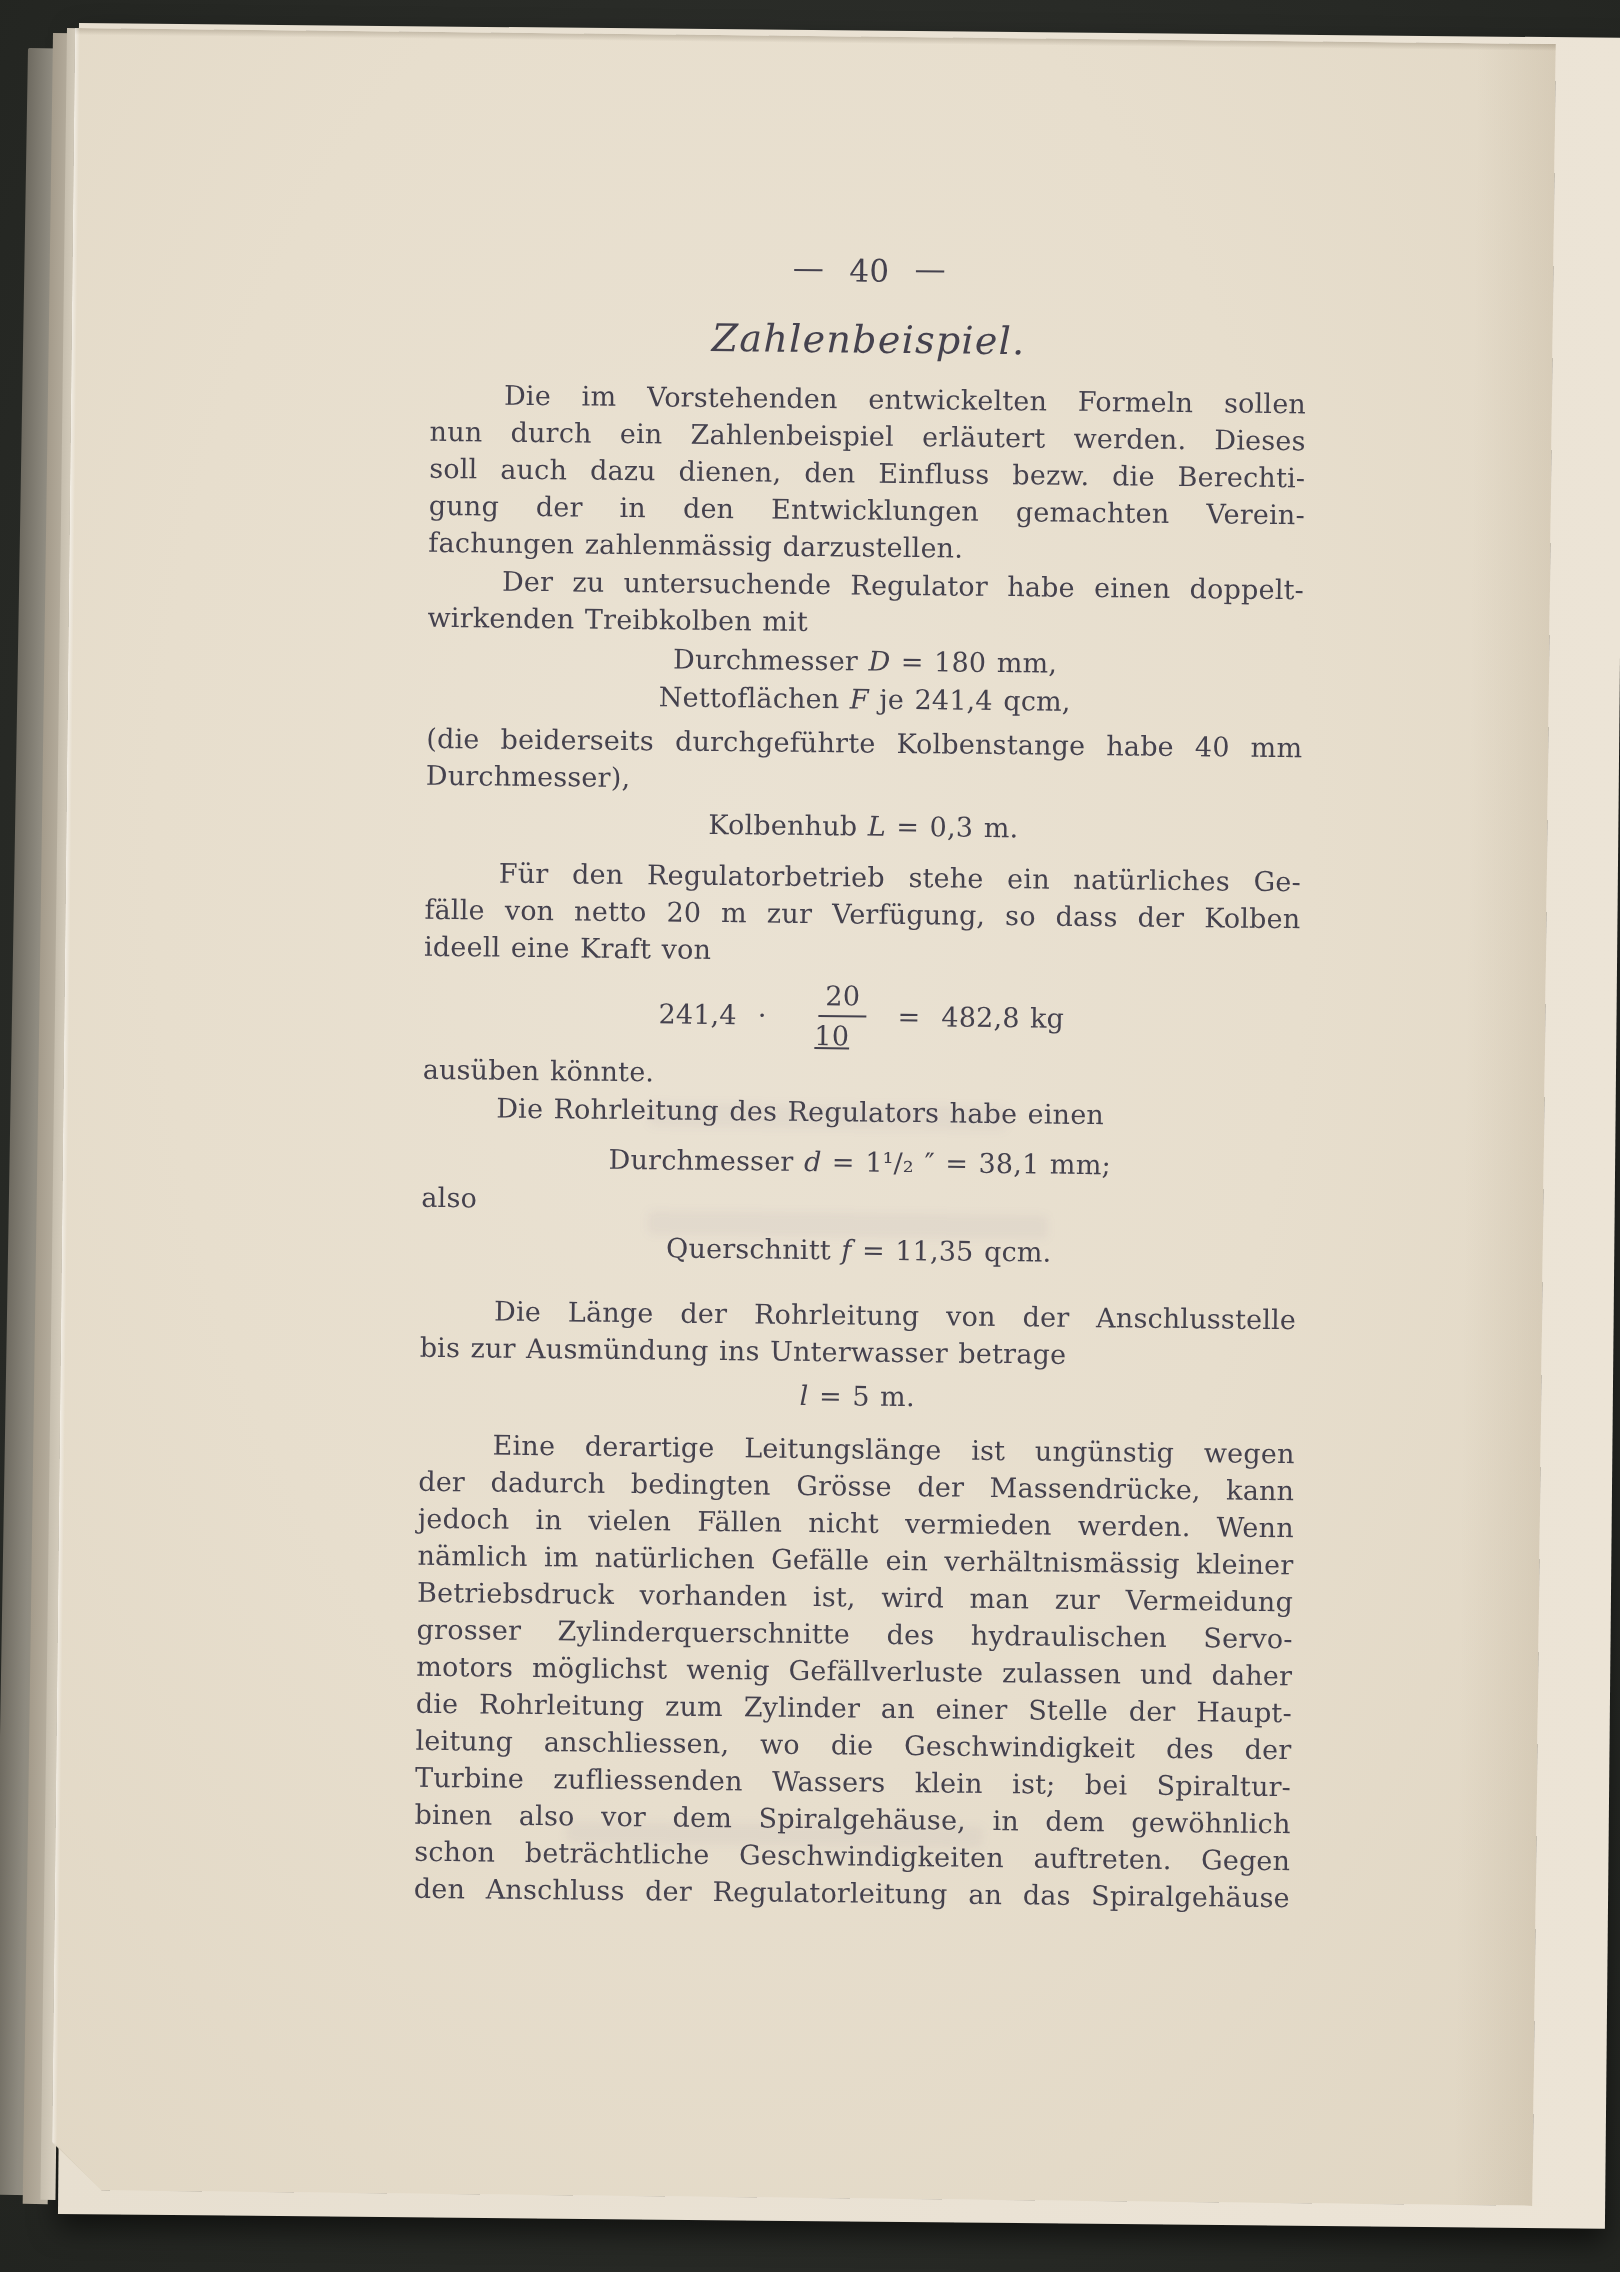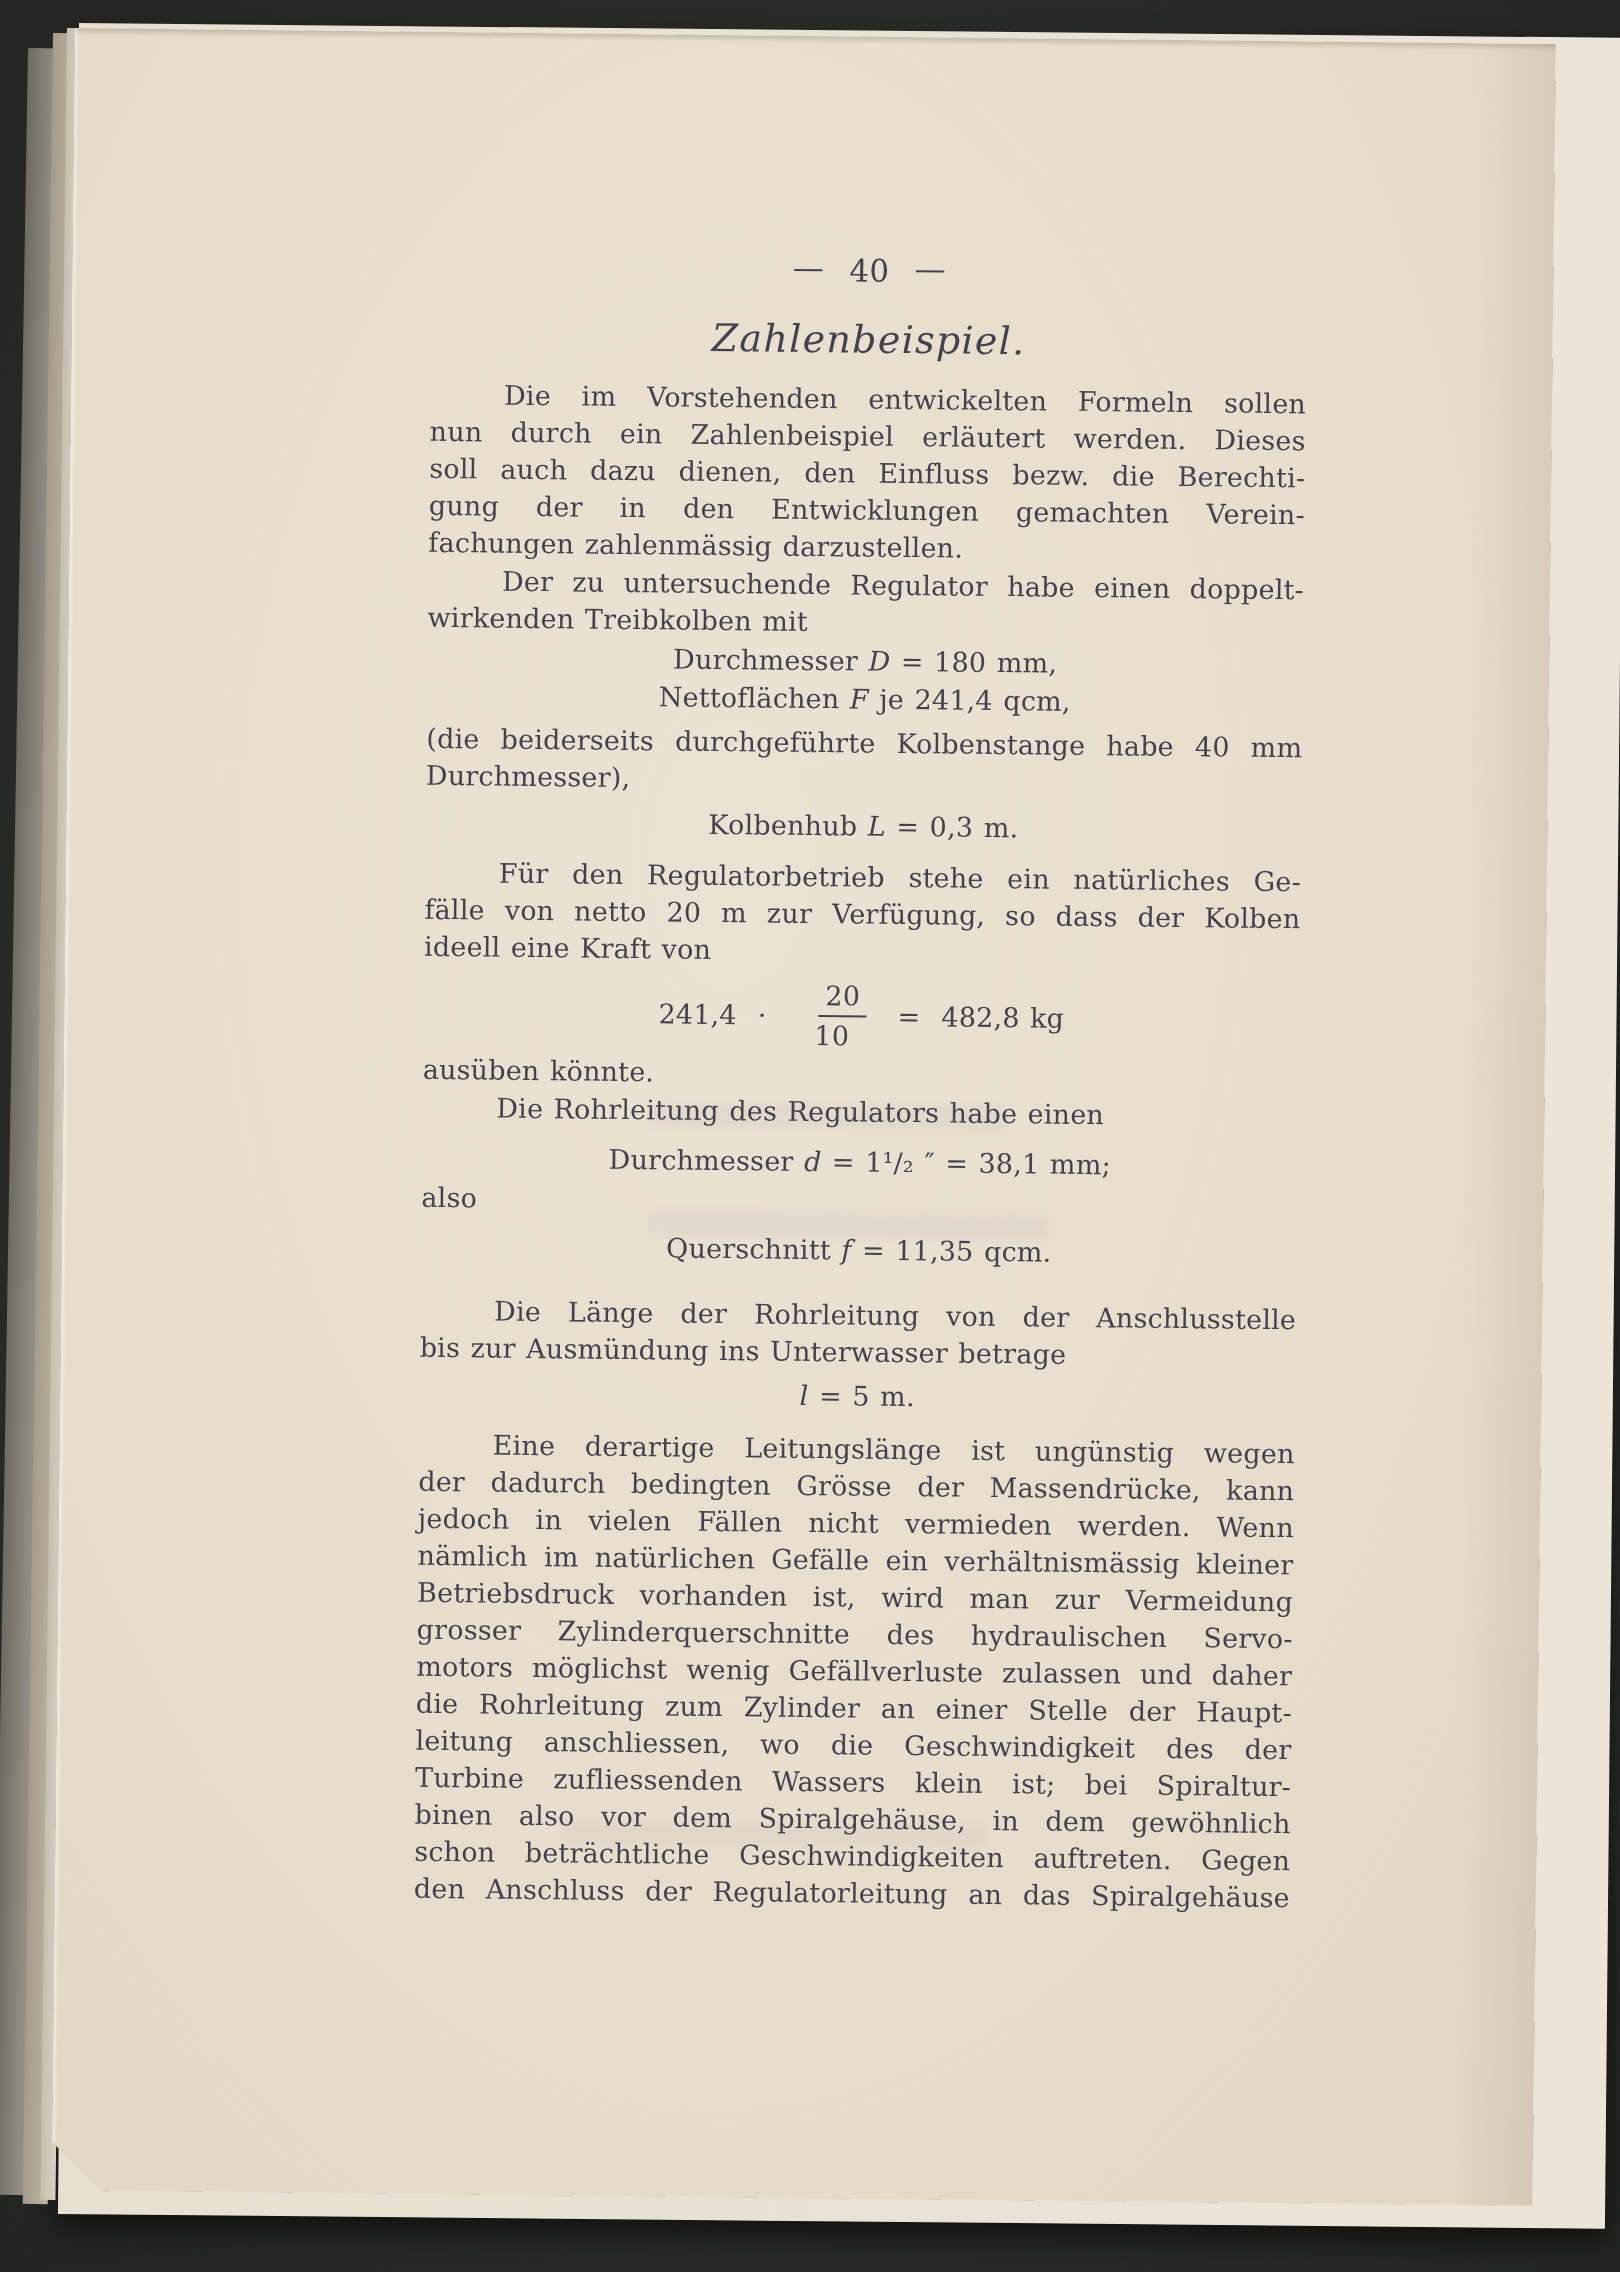--- a/index.html
+++ b/index.html
@@ -50,21 +50,21 @@
   .heading{font-style:italic;font-size:38px;line-height:45px;text-align:center;letter-spacing:1.3px;}
   .ln.ind{text-indent:74px;}
   .ln.fill{text-align:justify;text-align-last:justify;}
   .display{text-align:center;}
   .display span{white-space:pre;}
   .display .it{font-style:italic;}
   .fracline{display:flex;align-items:center;justify-content:center;height:125px;text-align:center;}
   .fracline span{white-space:pre;}
   .frac{display:inline-flex !important;flex-direction:column;align-items:center;margin:0 10px;line-height:35px;}
   .frac .num{padding:0 6.7px 1.7px;border-bottom:2.5px solid var(--ink,#45424e);margin-left:21px;}
-  .frac .den{padding-top:1.7px;}
+  .frac .den{padding-top:1.7px;text-decoration:underline;}
 </style>
 </head>
 <body>
 
 <div class="sheet-under"></div>
 <div class="edge edge-cover"></div>
 <div class="edge edge-p1"></div>
 <div class="edge edge-p2"></div>
 
 <div class="page">

